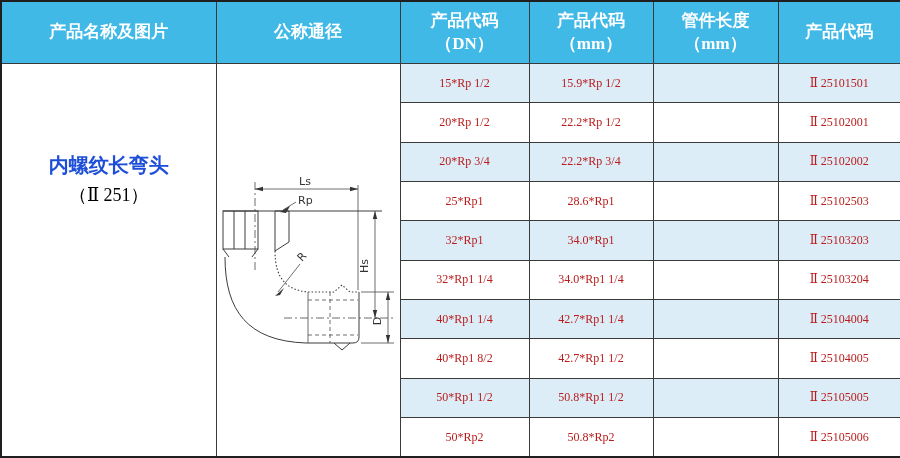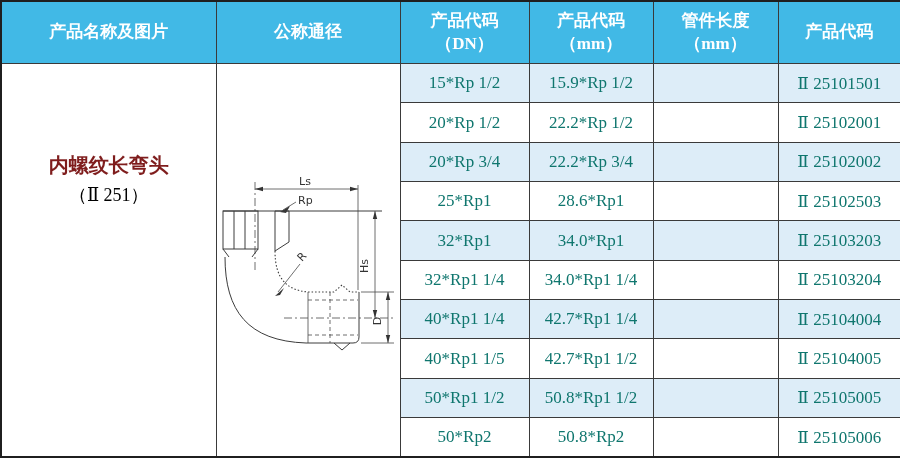--- a/index.html
+++ b/index.html
@@ -19,28 +19,28 @@
   }
   thead th{
     background:#41b9e6;
     color:#ffffff;
     font-weight:bold;
     font-size:17px;
     line-height:1.35;
     height:61px;
   }
   tbody tr{height:39px;}
-  td.data{font-size:17px;color:#0f766e;background:#ffffff;}
+  td.data{font-size:12px;color:#b91c1c;background:#ffffff;}
   tbody tr.striped td.data{background:#ddedf8;}
   td.merged{background:#ffffff;vertical-align:top;}
   .product-title{
     margin-top:86px;
     font-size:20px;
     font-weight:bold;
-    color:#7f1d1d;
+    color:#1d4ed8;
     line-height:30px;
     text-align:center;
   }
   .product-model{
     font-size:18px;
     font-weight:normal;
     color:#000000;
     line-height:30px;
     text-align:center;
   }
@@ -187,21 +187,21 @@
       <td class="data"></td>
       <td class="data">Ⅱ 25103204</td>
     </tr>
     <tr class="striped">
       <td class="data">40*Rp1 1/4</td>
       <td class="data">42.7*Rp1 1/4</td>
       <td class="data"></td>
       <td class="data">Ⅱ 25104004</td>
     </tr>
     <tr>
-      <td class="data">40*Rp1 1/5</td>
+      <td class="data">40*Rp1 8/2</td>
       <td class="data">42.7*Rp1 1/2</td>
       <td class="data"></td>
       <td class="data">Ⅱ 25104005</td>
     </tr>
     <tr class="striped">
       <td class="data">50*Rp1 1/2</td>
       <td class="data">50.8*Rp1 1/2</td>
       <td class="data"></td>
       <td class="data">Ⅱ 25105005</td>
     </tr>

